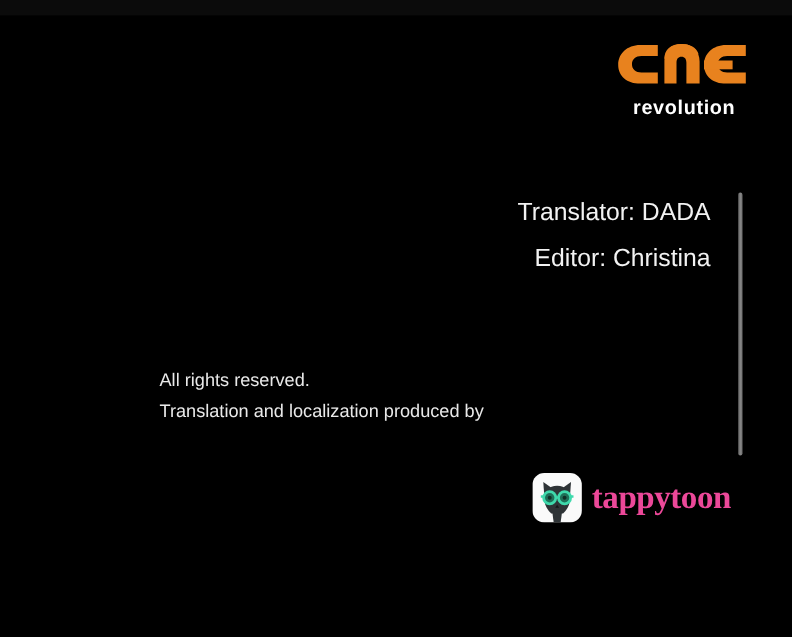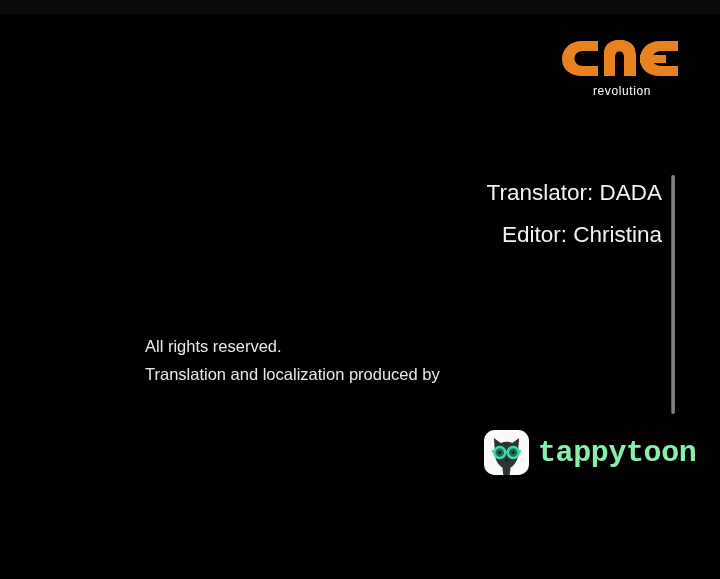--- a/index.html
+++ b/index.html
@@ -21,38 +21,38 @@
   
   #cnc-logo{
     position:absolute; left:560px; top:38px; width:124px; height:68px;
   }
   #cnc-mark{
     height:40px; width:124px; display:block;
   }
   #cnc-word{
     display:block; text-align:center; width:124px;
     color:#ffffff;
-    font-size:12px;
+    font-size:18px;
     letter-spacing:0.6px;
     line-height:20px;
-    margin-top:3px;
-    font-weight:400;
+    margin-top:10px;
+    font-weight:700;
   }
 
   
   #credits-rule{
     position:absolute; left:671px; top:175px;
     width:4px; height:239px;
     background:linear-gradient(to right,#4e4e4e,#8a8a8a 45%,#6f6f6f);
     border-radius:2px;
   }
 
   
   #credits{
-    position:absolute; right:58px; top:172px;
+    position:absolute; right:74px; top:172px;
     width:480px;
     text-align:right;
     text-decoration:underline;
   }
   .credit-line{
     color:#f2f2f2;
     font-size:22.5px;
     line-height:42px;
     font-weight:400;
     white-space:nowrap;
@@ -74,26 +74,26 @@
 
   
   #tappytoon{
     position:absolute; left:484px; top:430px;
     display:flex; align-items:center; gap:9px;
   }
   #tappytoon-badge{
     width:45px; height:45px; display:block;
   }
   #tappytoon-word{
-    color:#86efac;
+    color:#ec4899;
     font-size:30px;
     font-weight:700;
     letter-spacing:-0.4px;
     line-height:30px;
-    font-family:Liberation Mono, monospace;
+    font-family:Liberation Serif, serif;
   }
 </style>
 </head>
 <body>
 
 <div id="top-strip"></div>
 
 <div id="cnc-logo">
   <svg id="cnc-mark" viewBox="0 0 248 80" aria-hidden="true">
     <g fill="#E8821E">

